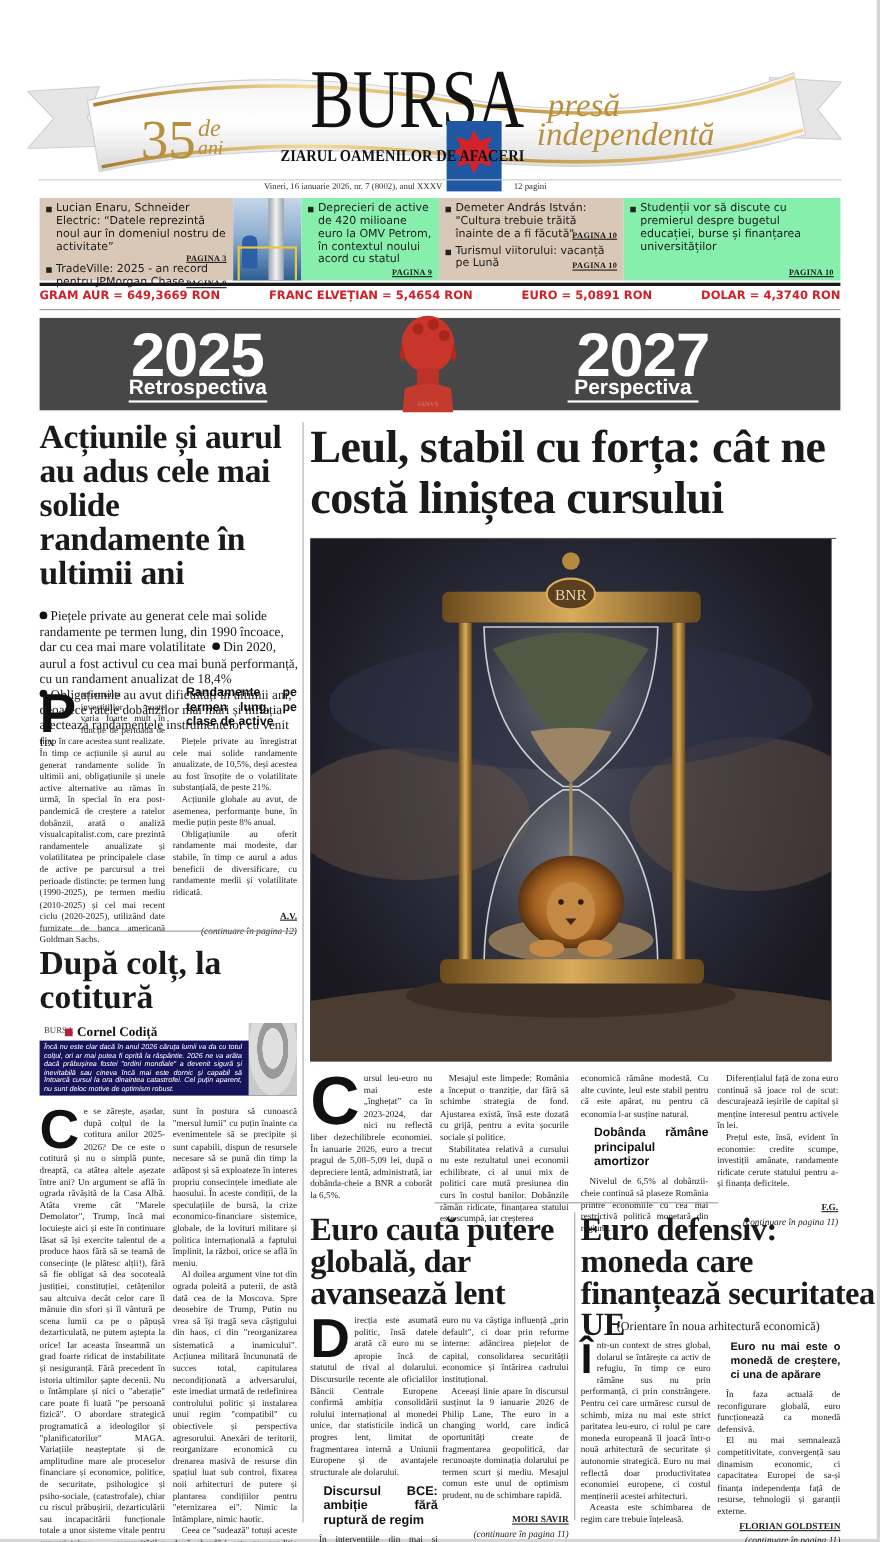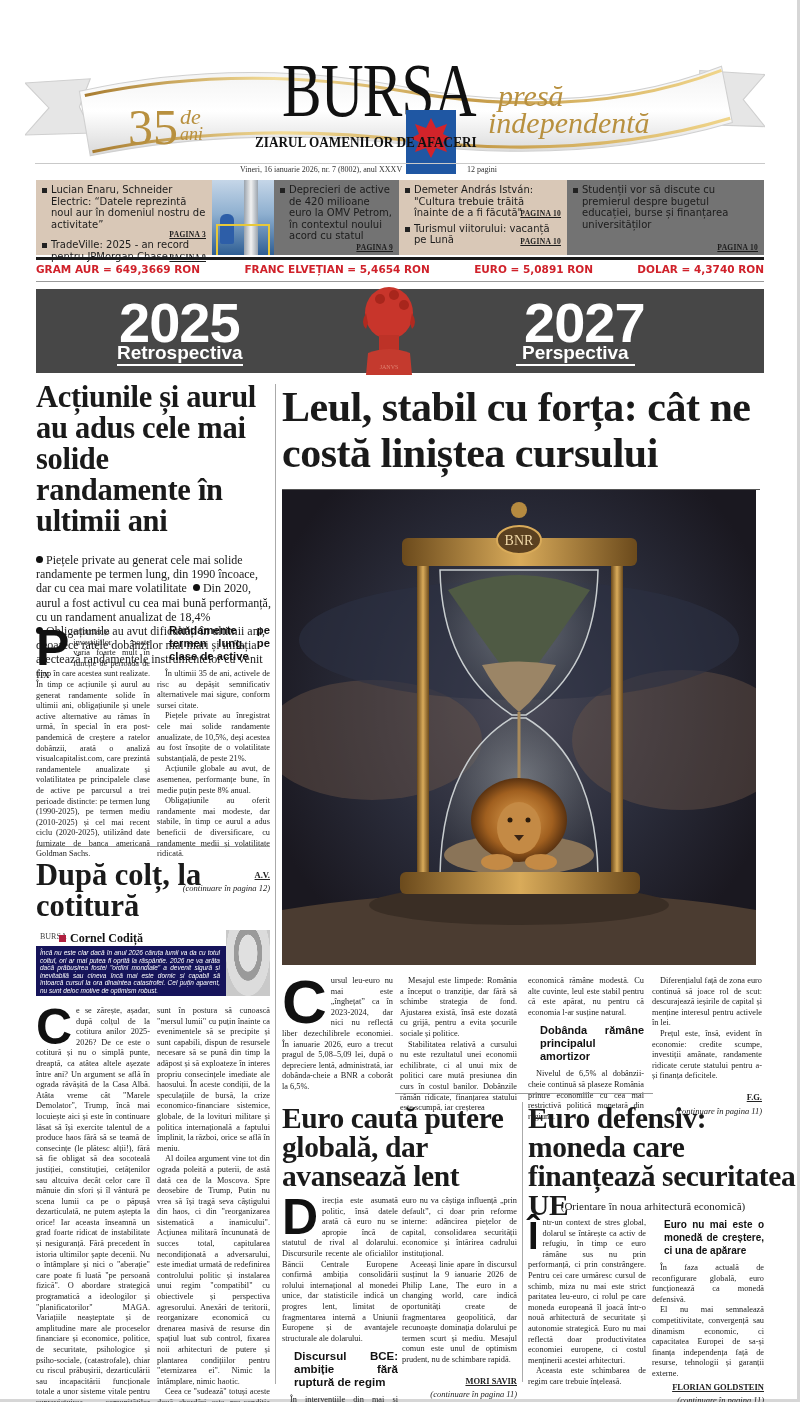--- a/index.html
+++ b/index.html
@@ -17,21 +17,21 @@
   .logo-box { position: absolute; left: 406px; top: 110px; width: 50px; height: 64px; background: #1f57a3; }
   .logo-star { position: absolute; left: 5px; top: 8px; width: 40px; height: 40px; }
   .dateline { position: absolute; left: 240px; top: 165px; font-size: 8px; color: #333; }
   .pages-count { position: absolute; left: 467px; top: 165px; font-size: 8px; color: #333; }
   .top-rule { position: absolute; left: 35px; top: 163px; width: 730px; height: 1px; background: #c9c9c9; }
 
   
   .teasers { position: absolute; left: 36px; top: 180px; width: 728px; height: 75px; display: flex; }
   .teaser { padding: 4px 6px 2px 6px; font-family: "DejaVu Sans", sans-serif; font-size: 10px; line-height: 11.5px; color: #1c1c1c; position: relative; }
   .teaser.beige { background: #d9c8b7; }
-  .teaser.blue { background: #737373; }
+  .teaser.blue { background: #86efac; }
   .teaser .item { position: relative; padding-left: 9px; }
   .teaser .item::before { content: ""; position: absolute; left: 0; top: 4px; width: 5px; height: 5px; background: #222; }
   .teaser .pg { display: block; text-align: right; font-family: "Liberation Serif", serif; font-weight: bold; font-size: 7.5px; text-decoration: underline; letter-spacing: 0.3px; line-height: 9px; }
   .teaser-photo { width: 62px; background: linear-gradient(180deg, #c5d6e8 0%, #8fb0d0 45%, #2e5e94 100%); position: relative; overflow: hidden; }
   .teaser-photo .tower { position: absolute; left: 32px; top: 0; width: 14px; height: 75px; background: linear-gradient(90deg, #9aa3ad, #f2f2f2, #9aa3ad); }
   .teaser-photo .rail { position: absolute; left: 4px; top: 44px; width: 54px; height: 31px; border: 2px solid #e7c83a; border-bottom: none; }
   .teaser-photo .man { position: absolute; left: 8px; top: 34px; width: 14px; height: 30px; background: #2d5ea8; border-radius: 6px 6px 2px 2px; }
 
   .black-rule { position: absolute; left: 36px; top: 257px; width: 728px; height: 3px; background: #1a1a1a; }
   .rates { position: absolute; left: 36px; top: 263px; width: 728px; height: 14px; display: flex; justify-content: space-between; font-family: "DejaVu Sans", sans-serif; font-weight: bold; font-size: 10.5px; color: #d0212a; }
@@ -206,21 +206,20 @@
       <span class="dot"></span><span>Obligațiunile au avut dificultăți în ultimii ani, deoarece ratele dobânzilor mai mari și inflația afectează randamentele instrumentelor cu venit fix</span>
     </div>
   </div>
 
   <div class="body-text" style="position:absolute;left:36px;top:627px;width:114px;">
     <span class="dropcap">P</span>
     <p class="first">erformanța investițiilor poate varia foarte mult în funcție de perioada de timp în care acestea sunt realizate. În timp ce acțiunile și aurul au generat randamente solide în ultimii ani, obligațiunile și unele active alternative au rămas în urmă, în special în era post-pandemică de creștere a ratelor dobânzii, arată o analiză visualcapitalist.com, care prezintă randamentele anualizate și volatilitatea pe principalele clase de active pe parcursul a trei perioade distincte: pe termen lung (1990-2025), pe termen mediu (2010-2025) și cel mai recent ciclu (2020-2025), utilizând date furnizate de banca americană Goldman Sachs.</p>
   </div>
   <div class="body-text" style="position:absolute;left:157px;top:624px;width:113px;">
     <div class="subhead">Randamente pe termen lung, pe clase de active</div>
-    <p>În ultimii 35 de ani, activele de risc au depășit semnificativ alternativele mai sigure, conform sursei citate.</p>
     <p>Piețele private au înregistrat cele mai solide randamente anualizate, de 10,5%, deși acestea au fost însoțite de o volatilitate substanțială, de peste 21%.</p>
     <p>Acțiunile globale au avut, de asemenea, performanțe bune, în medie puțin peste 8% anual.</p>
     <p>Obligațiunile au oferit randamente mai modeste, dar stabile, în timp ce aurul a adus beneficii de diversificare, cu randamente medii și volatilitate ridicată.</p>
     <div class="sig">A.V.</div>
     <div class="cont">(continuare în pagina 12)</div>
   </div>
 
   <div class="hrule" style="left:36px;top:846px;width:234px;"></div>
   <div class="vrule" style="left:275px;top:384px;height:1000px;"></div>
 

